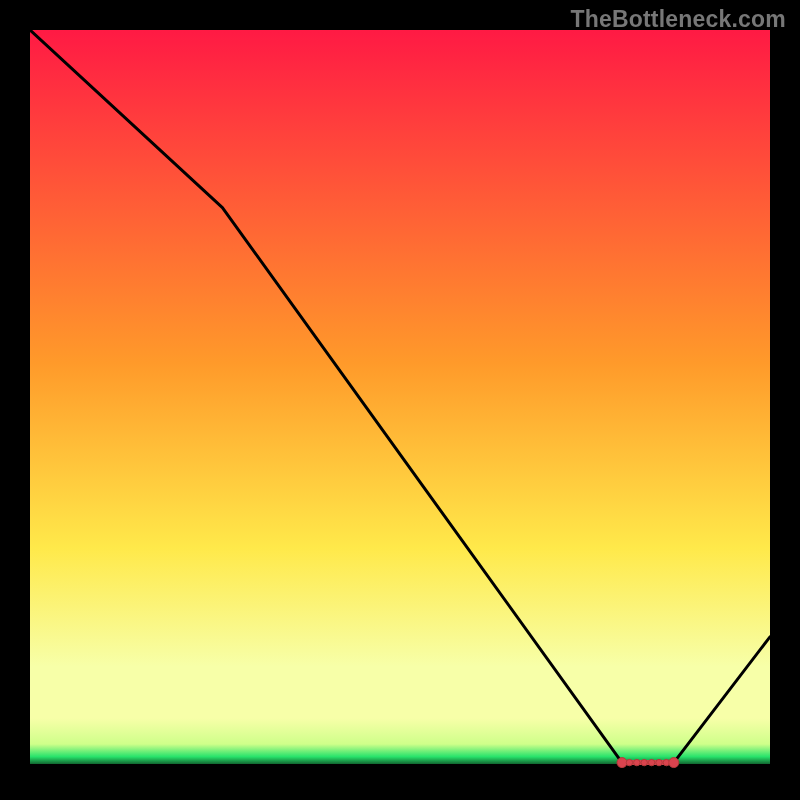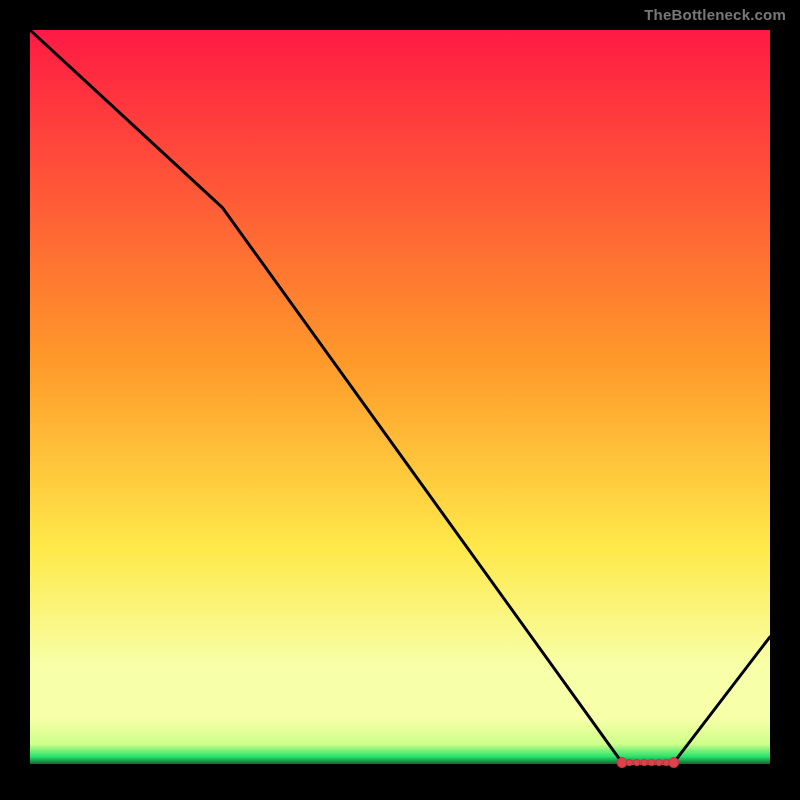--- a/index.html
+++ b/index.html
@@ -15,21 +15,21 @@
     position: relative;
     width: 800px;
     height: 800px;
     background: #000;
   }
   .watermark {
     position: absolute;
     top: 6px;
     right: 14px;
     color: #777;
-    font-size: 15px;
+    font-size: 23px;
     font-weight: 600;
     letter-spacing: 0.2px;
   }
   .plot {
     position: absolute;
     left: 30px;
     top: 30px;
     width: 740px;
     height: 740px;
   }

